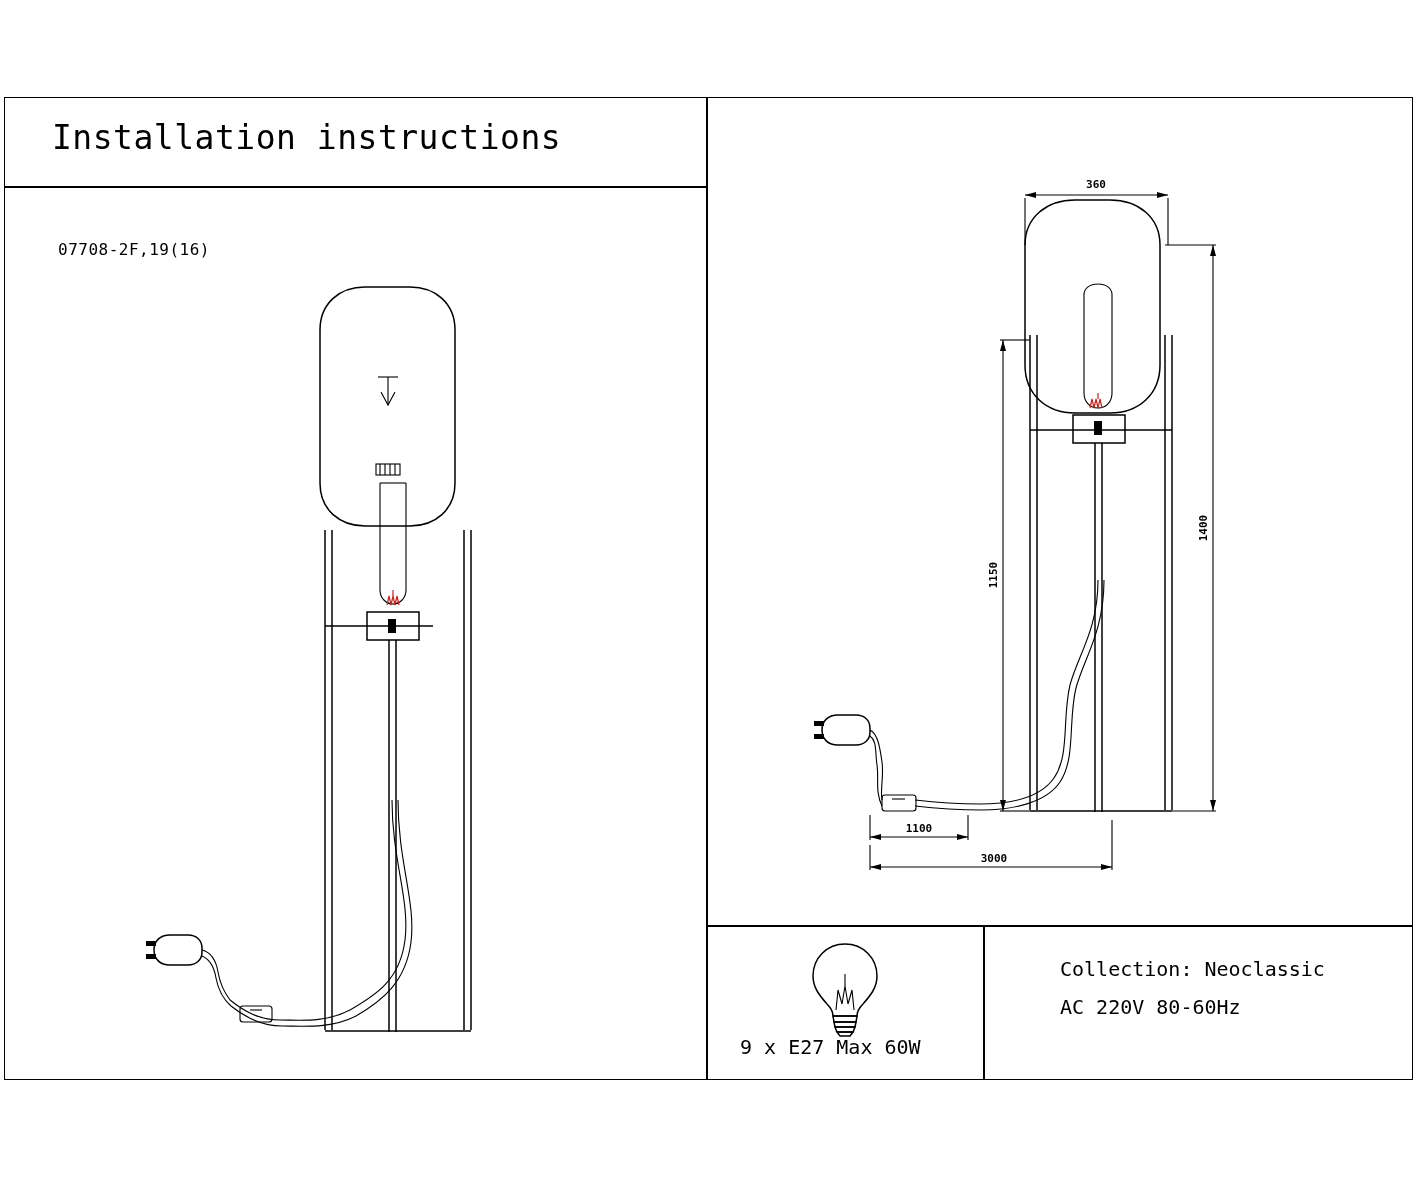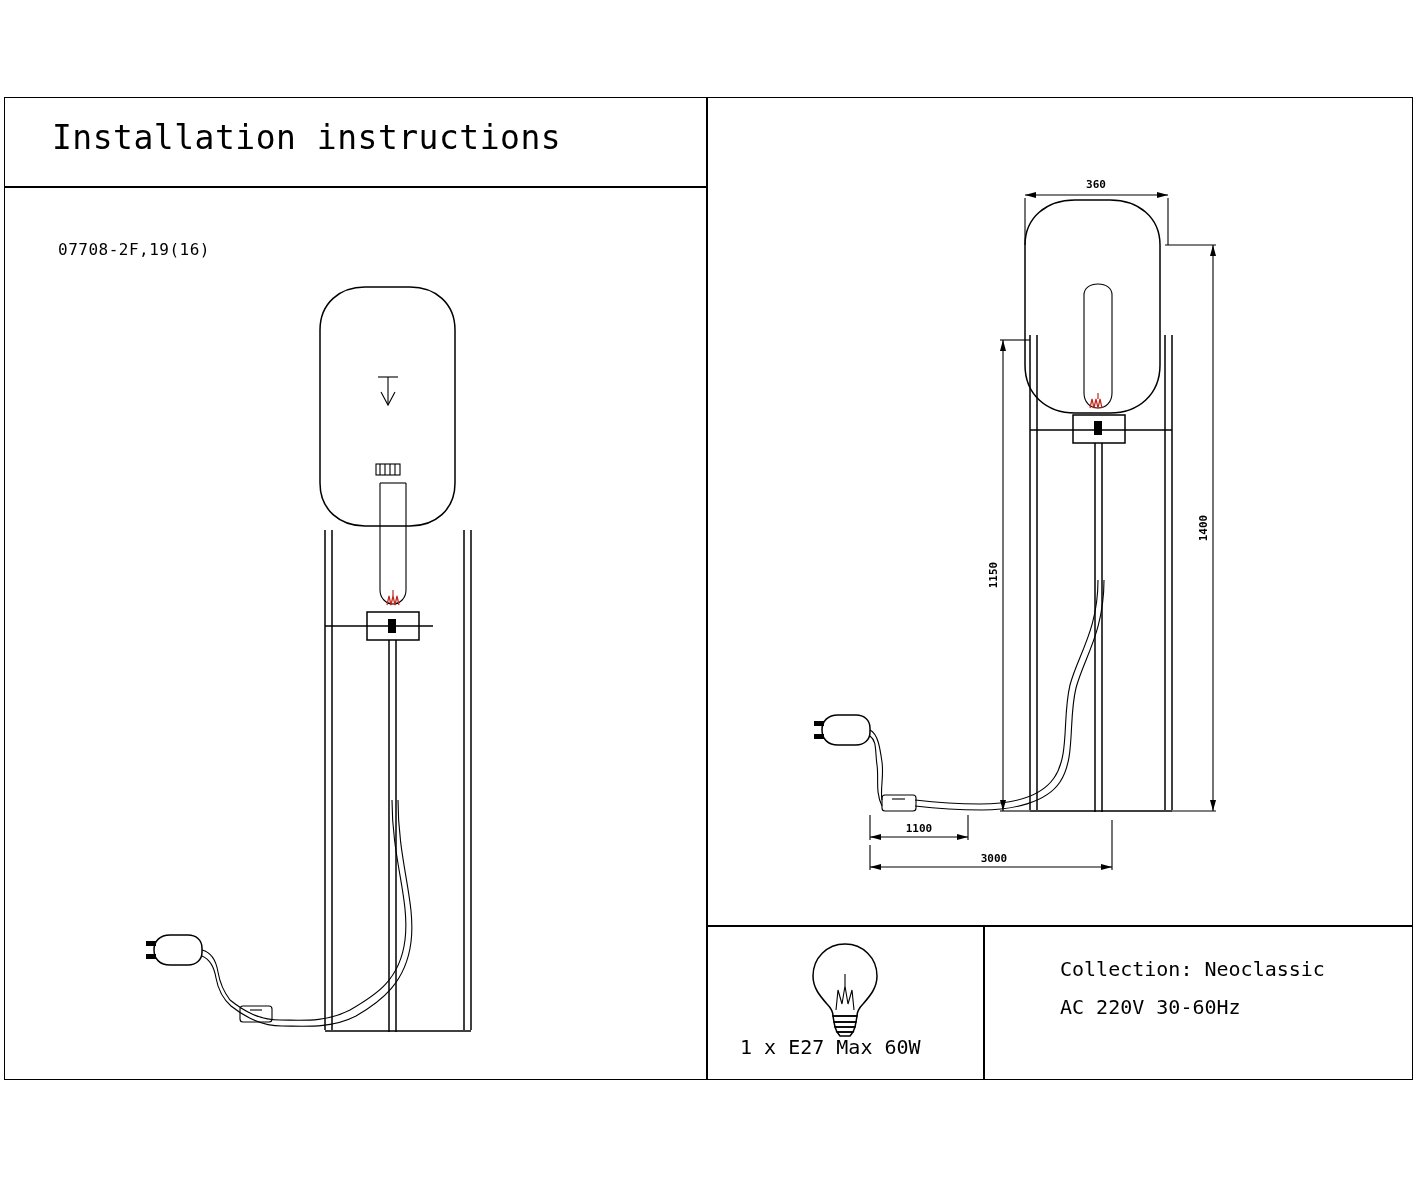--- a/index.html
+++ b/index.html
@@ -295,20 +295,20 @@
 
     <path class="ln-thin" d="M 36 72 L 38 52 L 42 66 L 45 48 L 48 66 L 52 52 L 54 72"></path>
     <line class="ln-thin" x1="45" y1="48" x2="45" y2="36"></line>
 
     <path class="ln" d="M 33 78 L 57 78 L 56 84 L 34 84 Z"></path>
     <path class="ln" d="M 34 84 L 56 84 L 55 89 L 35 89 Z"></path>
     <path class="ln" d="M 35 89 L 55 89 L 53 94 L 37 94 Z"></path>
     <path class="ln" d="M 37 94 L 53 94 L 50 98 L 40 98 Z"></path>
   </svg>
 
-  <div class="bulb-label">1 x E27 Max 60W</div>
+  <div class="bulb-label">9 x E27 Max 60W</div>
 
   <div class="spec-lines">
     <div>Collection: Neoclassic</div>
-    <div>AC 220V   30-60Hz</div>
+    <div>AC 220V   80-60Hz</div>
   </div>
 
 </div>
 
 </body></html>

